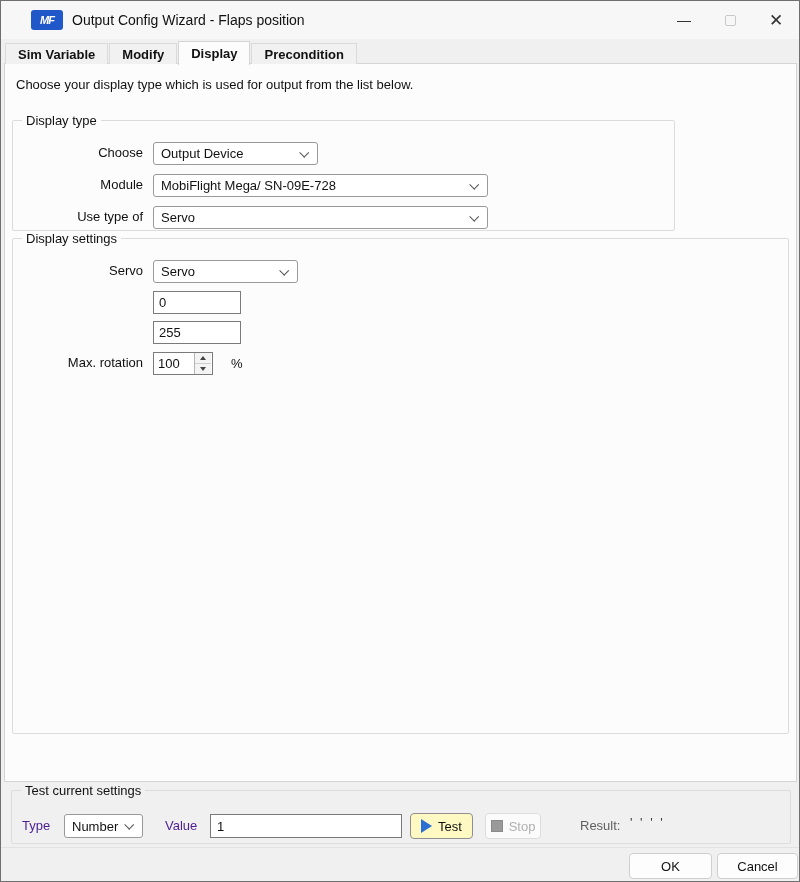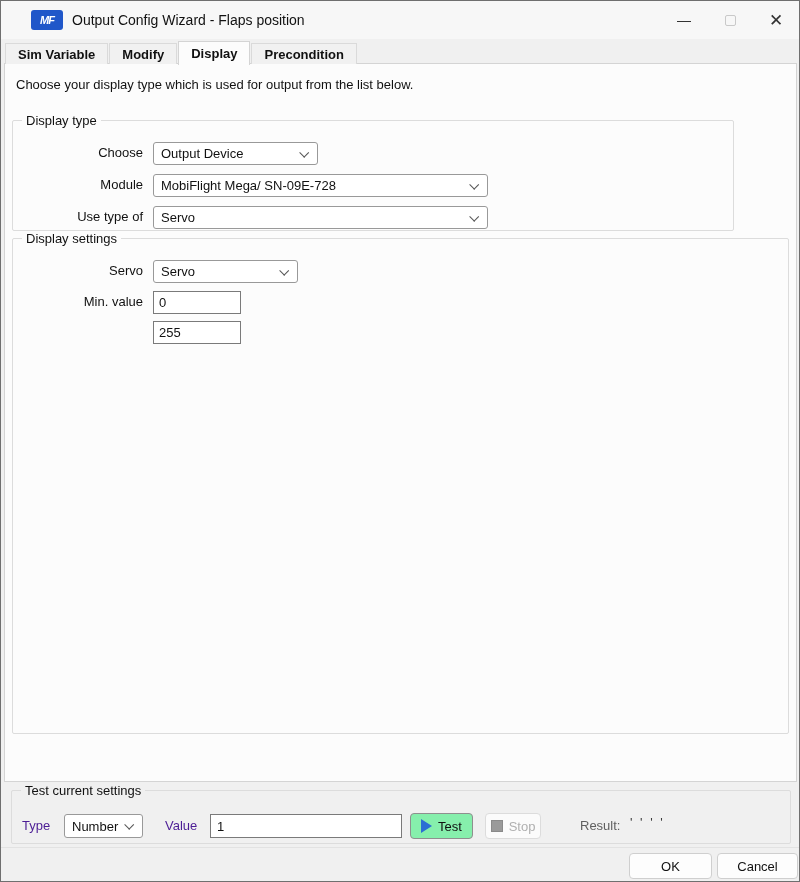--- a/index.html
+++ b/index.html
@@ -70,21 +70,21 @@
   }
   
   .groupbox{
     position:absolute;border:1px solid #dcdcdc;border-radius:2px;
   }
   .groupbox-title{
     position:absolute;top:-8px;left:9px;padding:0 4px;
     font-size:13px;color:#111;background:#fcfcfc;line-height:15px;
   }
   .groupbox-title.on-gray{background:#f0f0f0;}
-  .gb-display-type{left:7px;top:56px;width:722px;height:111px;}
+  .gb-display-type{left:7px;top:56px;width:663px;height:111px;}
   .gb-display-settings{left:7px;top:174px;width:777px;height:496px;}
   .gb-test{left:10px;top:789px;width:780px;height:54px;}
   
   .form-row{position:absolute;left:0;width:100%;height:24px;}
   .row-label{
     position:absolute;left:0;width:130px;text-align:right;
     font-size:13px;color:#111;line-height:22px;
   }
   .combo{
     position:absolute;left:140px;height:23px;
@@ -127,21 +127,21 @@
   
   .test-row-label{position:absolute;font-size:13px;color:#4c1d95;line-height:24px;}
   .test-combo{left:52px;top:23px;width:79px;height:24px;text-align:right;}
   .value-input{
     position:absolute;left:198px;top:23px;width:192px;height:24px;
     background:#fff;border:1px solid #7a7a7a;
     font-family:"Liberation Sans",sans-serif;font-size:13px;color:#111;padding:0 6px;
   }
   .btn{
     display:flex;align-items:center;justify-content:center;gap:6px;
-    background:#86efac;border:1px solid #8f8f8f;border-radius:4px;
+    background:#fef9c3;border:1px solid #8f8f8f;border-radius:4px;
     font-size:13px;color:#111;cursor:default;
   }
   .test-btn{position:absolute;left:398px;top:22px;width:63px;height:26px;}
   .stop-btn{
     position:absolute;left:473px;top:22px;width:56px;height:26px;
     border-color:#dcdcdc;background:#fbfbfb;color:#b0b0b0;
   }
   .play-icon{
     width:0;height:0;
     border-left:11px solid var(--play-blue);
@@ -225,28 +225,42 @@
 
       <div class="form-row" style="top:21px;">
         <span class="row-label">Servo</span>
         <div class="combo" style="width:145px;">
           <span>Servo</span>
           <span class="chev"></span>
         </div>
       </div>
 
       <div class="form-row" style="top:52px;">
-        <span class="row-label">Min. value</span>
         <input class="txtinput" type="text" value="0" style="">
       </div>
 
       <div class="form-row" style="top:82px;">
         <input class="txtinput" type="text" value="255" style="">
       </div>
 
+      <div class="form-row" style="top:113px;">
+        <span class="row-label">Max. rotation</span>
+        <div class="spinner">
+          <input class="spin-text" type="text" value="100" style="">
+          <div class="spin-btns">
+            <div class="spin-btn">
+                <span class="tri-up"></span>
+              </div>
+            <div class="spin-btn">
+                <span class="tri-down"></span>
+              </div>
+          </div>
+        </div>
+        <span class="unit-label">%</span>
+      </div>
     </div>
   </div>
 
   <div class="groupbox gb-test">
     <span class="groupbox-title on-gray">Test current settings</span>
 
     <span class="test-row-label" style="left:10px;top:23px;">Type</span>
     <div class="combo test-combo">
       <span>Number</span>
       <span class="chev"></span>

